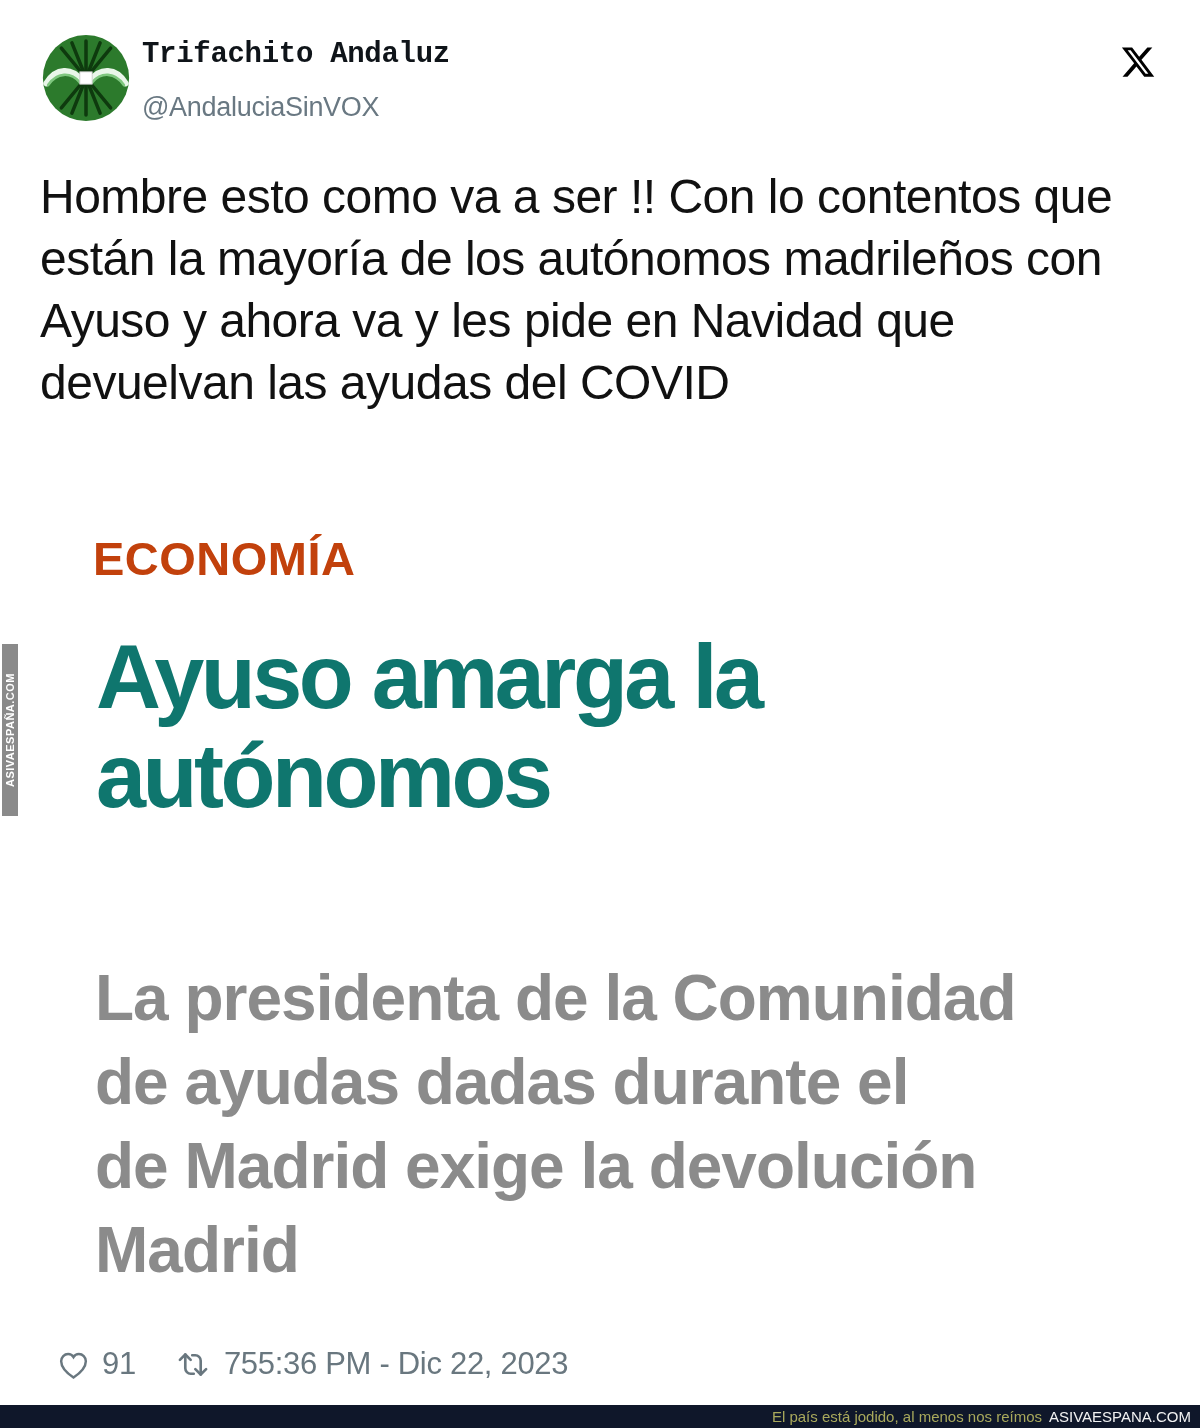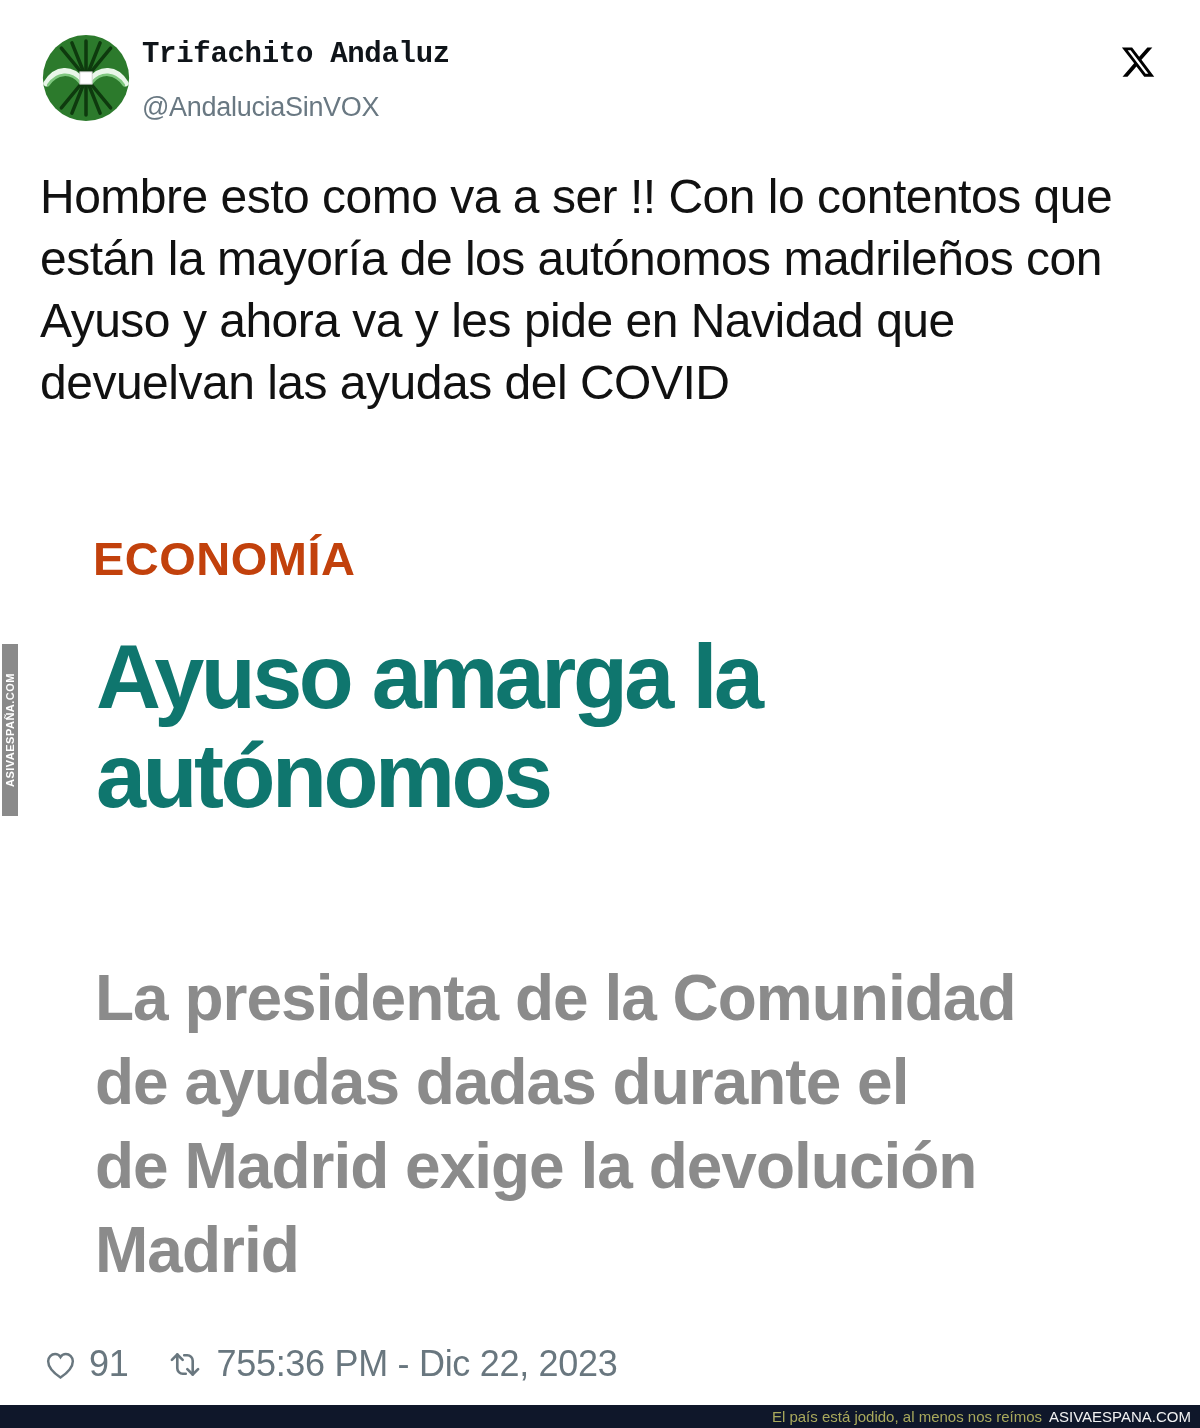--- a/index.html
+++ b/index.html
@@ -59,23 +59,23 @@
   .article-headline span { display: block; }
   .article-subhead {
     position: absolute; left: 88px; top: 956px;
     font-size: 64px; font-weight: 700; color: #8b8b8b;
     line-height: 84px; letter-spacing: -1px; margin-left: 7px;
   }
   .article-subhead span { display: block; }
 
   
   .tweet-footer {
-    position: absolute; left: 42px; top: 1340px; height: 48px;
+    position: absolute; left: 55px; top: 1340px; height: 48px;
     display: flex; align-items: center;
-    color: #69777f; font-size: 36px; letter-spacing: -0.3px; text-align: right;
+    color: #69777f; font-size: 31px; letter-spacing: -0.3px; text-align: right;
   }
   .tweet-footer .icon { display: inline-flex; align-items: center; cursor: pointer; }
   .tweet-footer .count { margin-left: 10px; }
   .like-group, .rt-group { display: flex; align-items: center; }
   .rt-group { margin-left: 36px; }
   .timestamp { color: #69777f; text-decoration: none; }
 
   
   .side-watermark {
     position: absolute; left: 2px; top: 644px; width: 16px; height: 172px;

